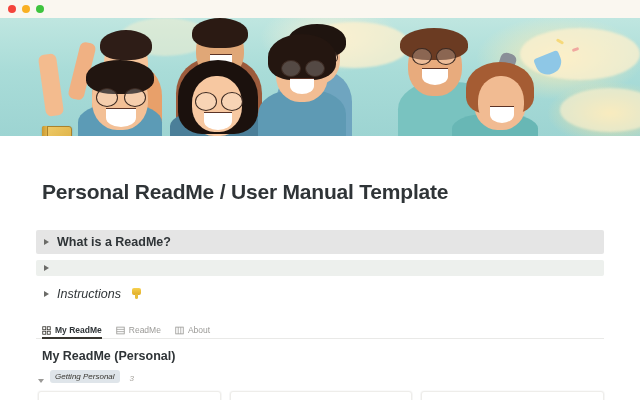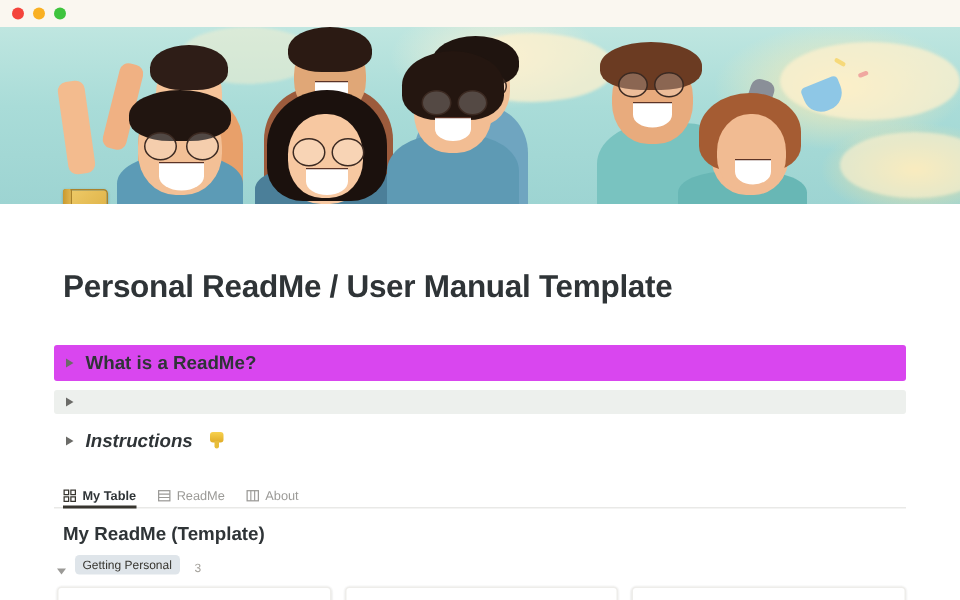--- a/index.html
+++ b/index.html
@@ -136,39 +136,39 @@
   .toggles { margin-top: 26px; }
   .toggle {
     display: flex;
     align-items: center;
     gap: 8px;
     padding: 5px 8px 5px 6px;
     border-radius: 2px;
     margin-bottom: 6px;
     box-sizing: border-box;
   }
-  .toggle.cream { background: #d946ef; }
+  .toggle.cream { background: #e5e5e5; }
   .toggle.sage  { background: #edf0ed; }
   .toggle.plain { background: transparent; }
   .tri {
     width: 0; height: 0;
     border-left: 5px solid #6b6b68;
     border-top: 3.5px solid transparent;
     border-bottom: 3.5px solid transparent;
     flex: none;
     margin-left: 2px;
   }
   .toggle-label {
     font-size: 12.5px;
     font-weight: bold;
     color: #2f3437;
   }
   .toggle.plain .toggle-label {
     font-style: italic;
-    font-weight: bold;
+    font-weight: normal;
   }
   .pin-emoji {
     font-size: 11px;
     line-height: 1;
     margin-left: 3px;
     position: relative;
     width: 9px;
     height: 12px;
     display: inline-block;
   }
@@ -229,20 +229,21 @@
     font-weight: bold;
     color: #2f3437;
     margin: 10px 0 0 6px;
   }
 
   .group-row {
     display: flex;
     align-items: flex-end;
     gap: 6px;
     margin: 7px 0 0 2px;
+    font-style: italic;
   }
   .group-tri {
     width: 0; height: 0;
     border-top: 4.5px solid #9b9a97;
     border-left: 3.5px solid transparent;
     border-right: 3.5px solid transparent;
     flex: none;
   }
   .group-badge {
     font-size: 8px;
@@ -409,21 +410,21 @@
 
       <div class="tabbar">
 
         <div class="tab active">
           <svg class="tab-icon" viewBox="0 0 12 12">
             <rect x="1" y="1" width="4" height="4" fill="none" stroke="#37352f" stroke-width="1.1"></rect>
             <rect x="7" y="1" width="4" height="4" fill="none" stroke="#37352f" stroke-width="1.1"></rect>
             <rect x="1" y="7" width="4" height="4" fill="none" stroke="#37352f" stroke-width="1.1"></rect>
             <rect x="7" y="7" width="4" height="4" fill="none" stroke="#37352f" stroke-width="1.1"></rect>
           </svg>
-          <span>My Table</span>
+          <span>My ReadMe</span>
         </div>
 
         <div class="tab">
           <svg class="tab-icon" viewBox="0 0 12 12">
             <rect x="1" y="1.5" width="10" height="9" fill="none" stroke="#9b9a97" stroke-width="1.1"></rect>
             <line x1="1" y1="4.5" x2="11" y2="4.5" stroke="#9b9a97" stroke-width="1"></line>
             <line x1="1" y1="7.5" x2="11" y2="7.5" stroke="#9b9a97" stroke-width="1"></line>
           </svg>
           <span>ReadMe</span>
         </div>
@@ -432,21 +433,21 @@
           <svg class="tab-icon" viewBox="0 0 12 12">
             <rect x="1" y="1.5" width="10" height="9" fill="none" stroke="#9b9a97" stroke-width="1.1"></rect>
             <line x1="4.3" y1="1.5" x2="4.3" y2="10.5" stroke="#9b9a97" stroke-width="1"></line>
             <line x1="7.7" y1="1.5" x2="7.7" y2="10.5" stroke="#9b9a97" stroke-width="1"></line>
           </svg>
           <span>About</span>
         </div>
 
       </div>
 
-      <div class="db-title">My ReadMe (Template)</div>
+      <div class="db-title">My ReadMe (Personal)</div>
 
       <div class="group-row">
         <span class="group-tri"></span>
         <span class="group-badge">Getting Personal</span>
         <span class="group-count">3</span>
       </div>
 
       <div class="cards">
 
         <div class="card">

